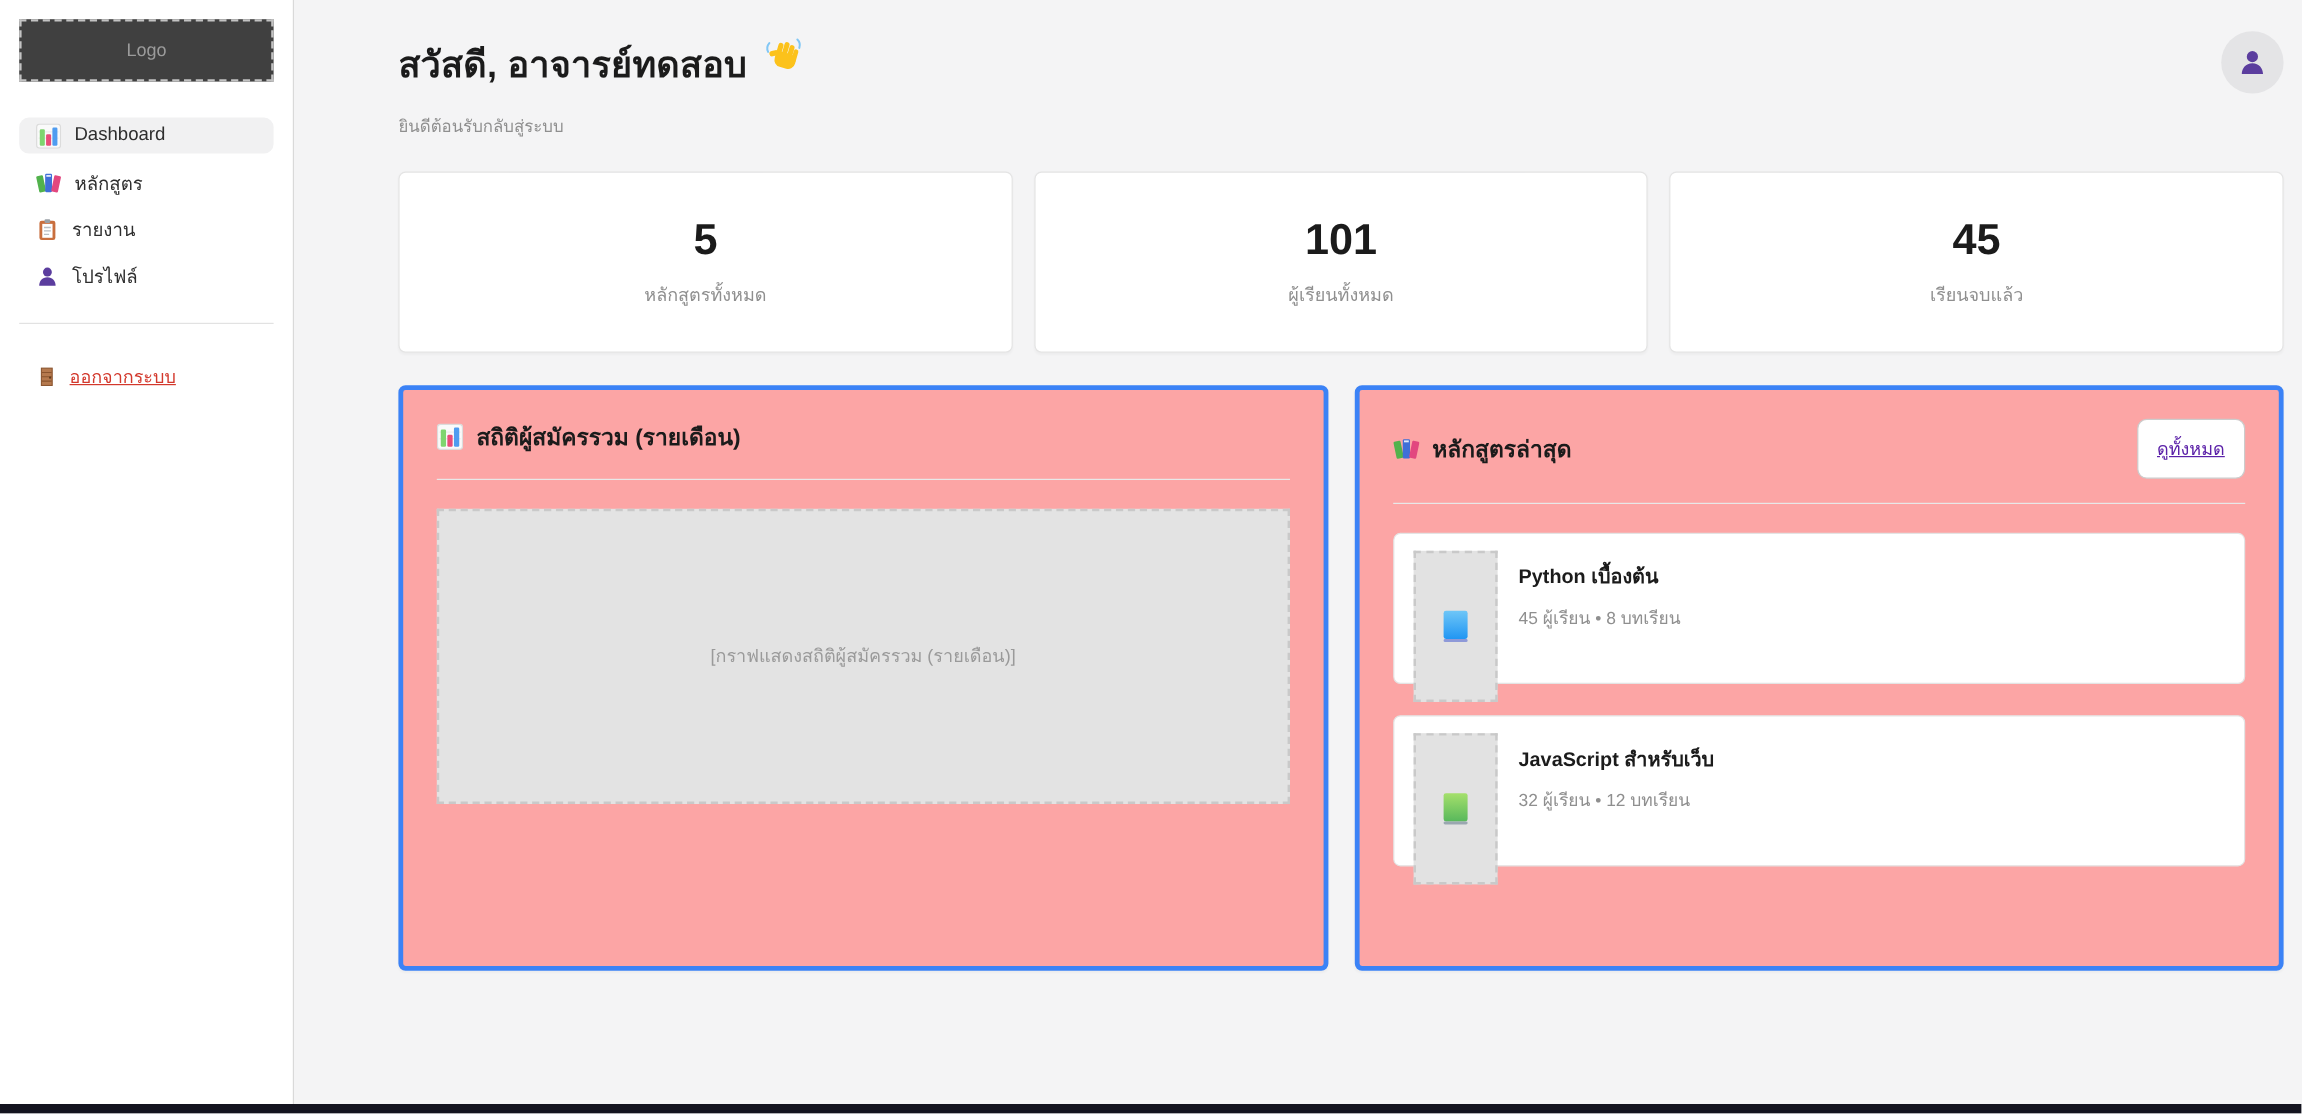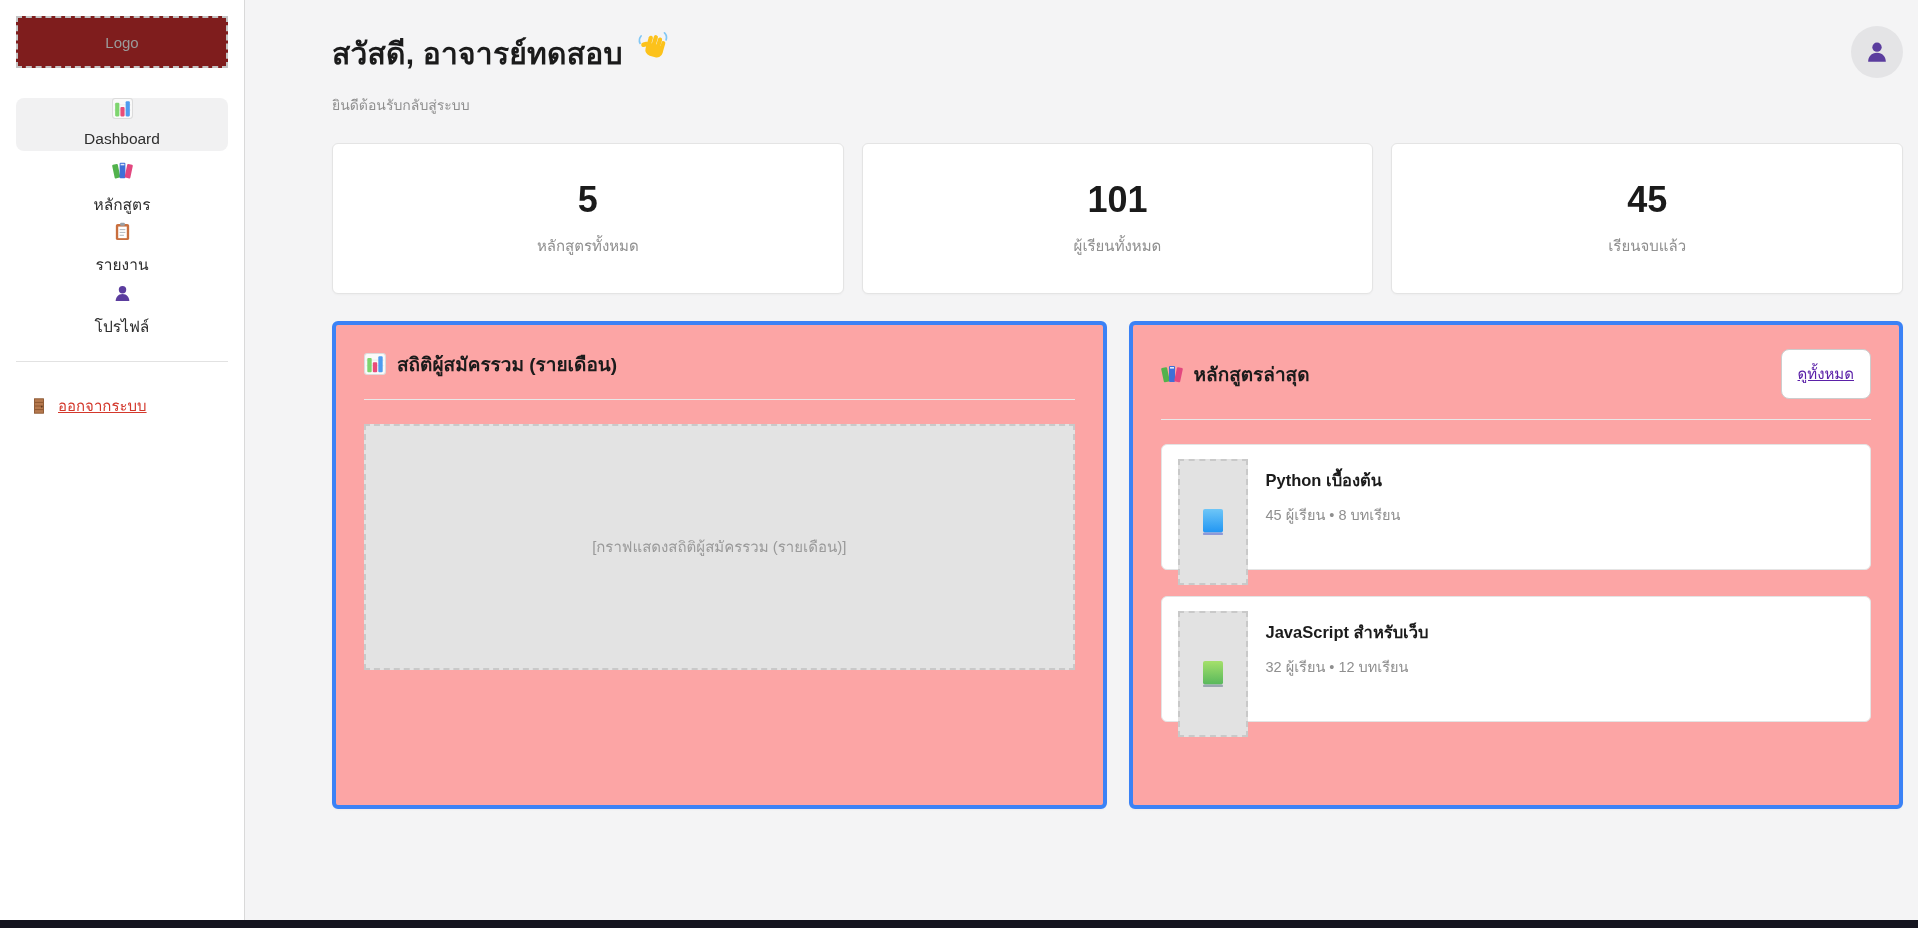--- a/index.html
+++ b/index.html
@@ -10,29 +10,29 @@
     font-family:"Liberation Sans", sans-serif;
     color:#1b1b1b;
   }
 
   
   .sidebar {
     position:absolute; left:0; top:0; width:245px; height:920px;
     background:#ffffff; border-right:1px solid #d9d9d9; padding:16px;
   }
   .logo-box {
-    height:52px; border:2px dashed #c3c3c3; background:#7f1d1d;
+    height:52px; border:2px dashed #c3c3c3; background:#404040;
     color:#9b9b9b; font-size:15px;
     display:flex; align-items:center; justify-content:center;
     margin-bottom:30px;
   }
   .nav-item {
     display:flex; align-items:center; gap:11px;
-    height:53px; padding:0 14px; margin-bottom:9px;
-    font-size:15.5px; color:#2e2e2e; border-radius:8px; cursor:pointer;flex-direction:column;
+    height:30px; padding:0 14px; margin-bottom:9px;
+    font-size:15.5px; color:#2e2e2e; border-radius:8px; cursor:pointer;
   }
   .nav-item.active { background:#f1f1f2; }
   .icon { display:inline-flex; align-items:center; justify-content:center; flex-shrink:0; }
   .sidebar-divider { border:none; border-top:1px solid #e2e2e2; margin:24px 0 0; }
   .logout {
     display:inline-flex; align-items:center; gap:10px;
     margin:32px 0 16px 14px; color:#d3382c; font-size:15px;
     text-decoration:underline; cursor:pointer;
   }
 

